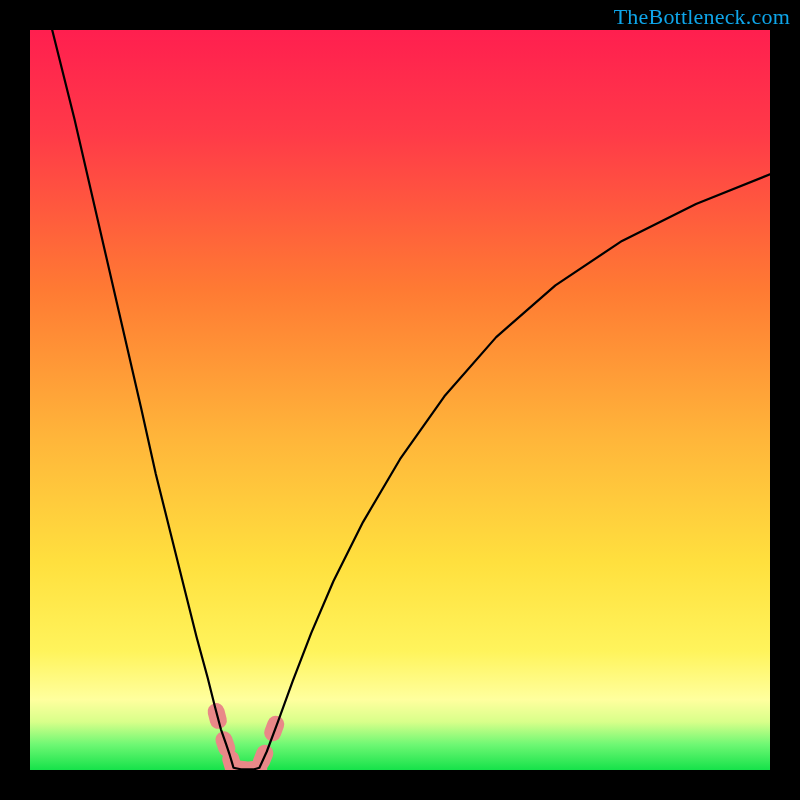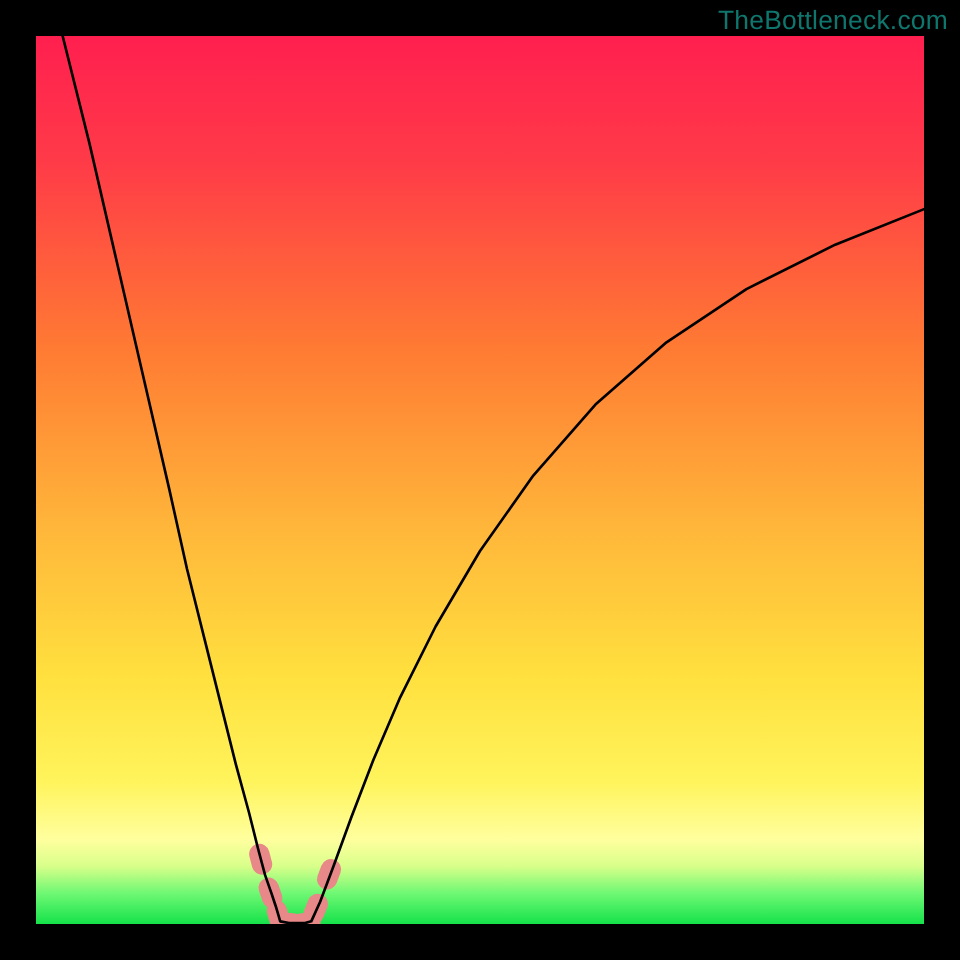--- a/index.html
+++ b/index.html
@@ -37,23 +37,23 @@
     position: absolute;
     left: 0;
     top: 0;
     width: 100%;
     height: 100%;
   }
   .attribution {
     position: absolute;
     top: 4px;
     right: 10px;
-    font-family: Liberation Sans, sans-serif;
+    font-family: Liberation Serif, serif;
     font-size: 22px;
-    color: #0f766e;
+    color: #0ea5e9;
     letter-spacing: 0.2px;
   }
 </style>
 </head>
 <body>
 
 <div class="frame">
   <div class="plot">
     <svg class="gradient" viewBox="0 0 740 740" preserveAspectRatio="none">
       <defs>

